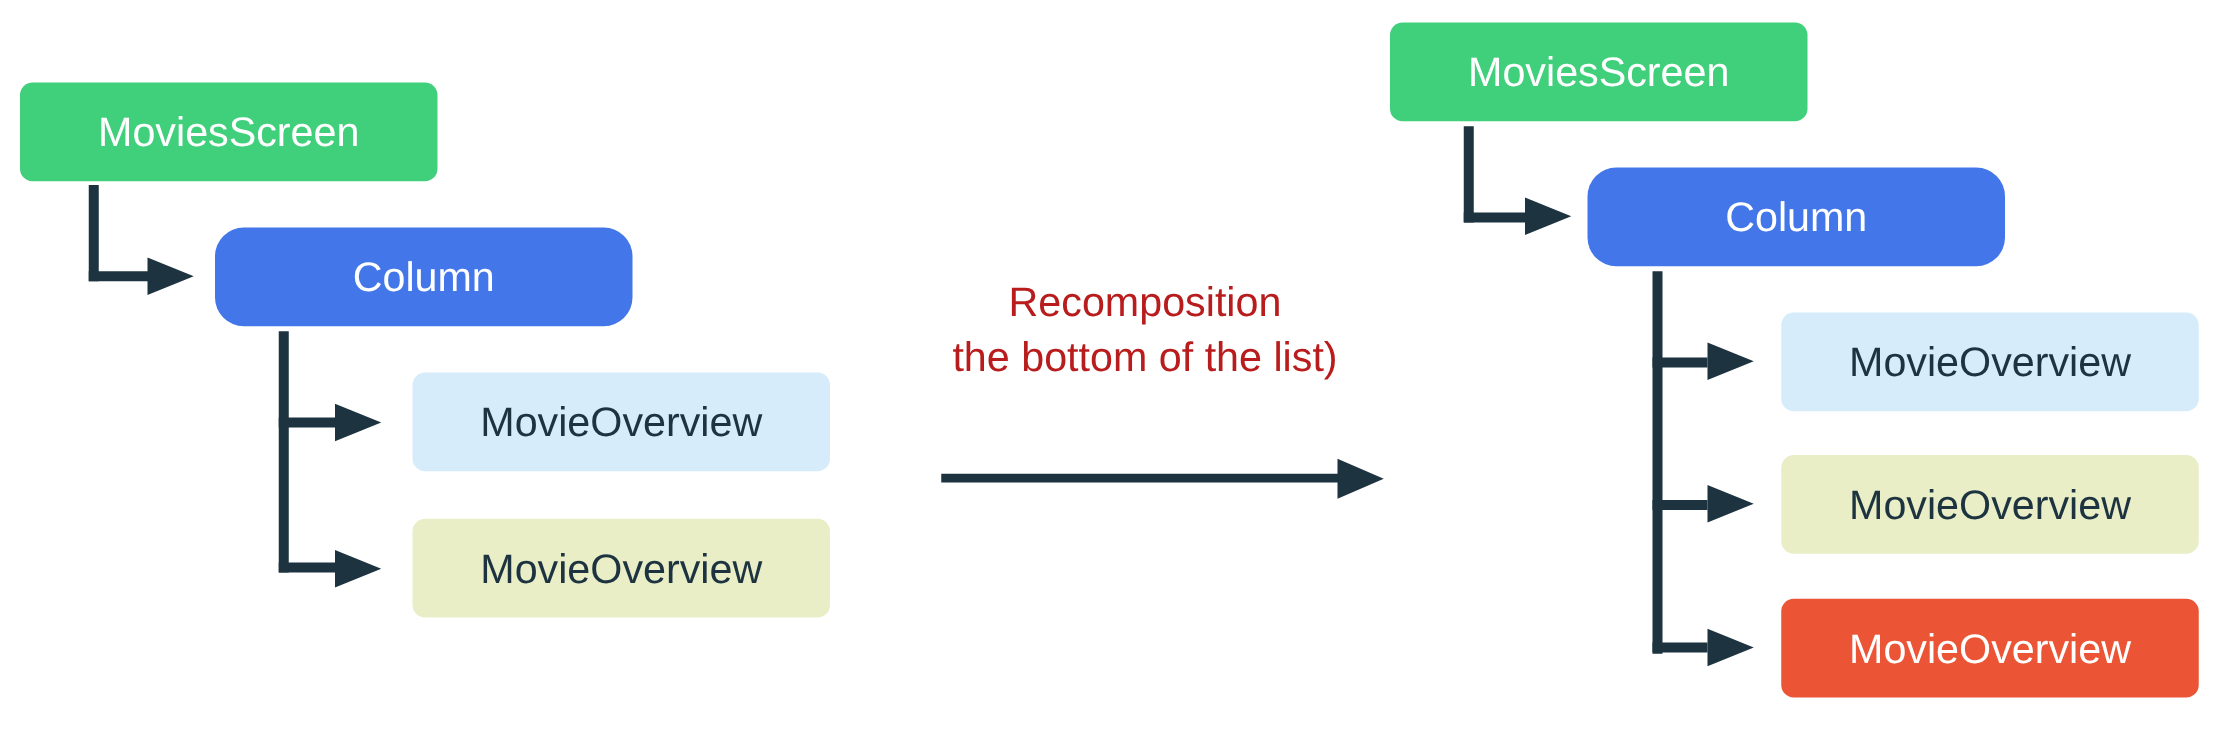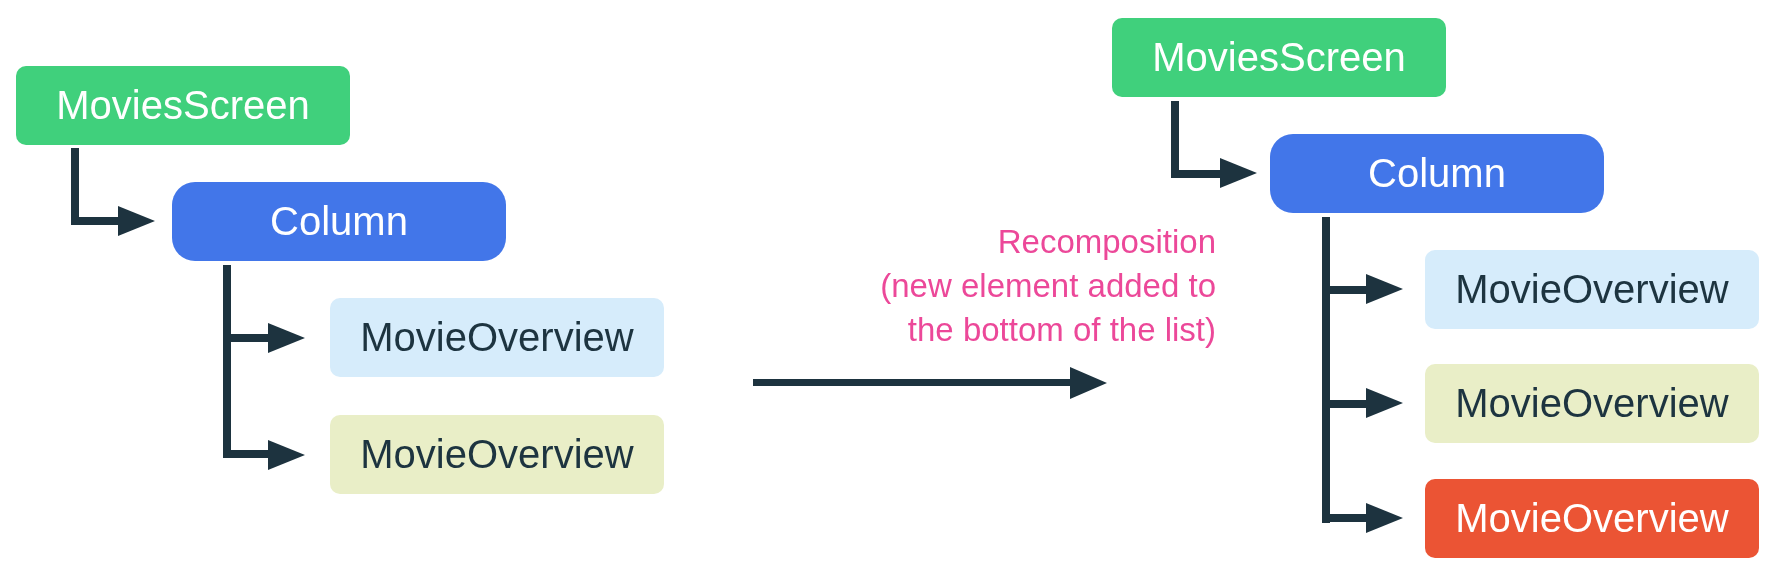--- a/index.html
+++ b/index.html
@@ -3,36 +3,36 @@
 <meta charset="utf-8">
 <style>
   html,body{margin:0;padding:0;background:#ffffff;}
   .stage{
     position:relative;width:1779px;height:584px;background:#ffffff;
     font-family:"Liberation Sans",sans-serif;overflow:hidden;
   }
   .node{
     position:absolute;width:334px;height:79px;border-radius:10px;
     display:flex;align-items:center;justify-content:center;
-    font-size:40px;font-weight:400;white-space:nowrap;
+    font-size:33px;font-weight:400;white-space:nowrap;
   }
   .node-green{background:#40d07c;color:#ffffff;}
   .node-blue{background:#4276e9;color:#ffffff;border-radius:23px;}
   .node-lightblue{background:#d6ecfb;color:#1d3440;}
   .node-yellow{background:#e9eec7;color:#1d3440;}
   .node-orange{background:#eb5434;color:#ffffff;}
   .vline,.hline{position:absolute;background:#1d333f;}
   .ah{
     position:absolute;width:0;height:0;
     border-top:15px solid transparent;border-bottom:15px solid transparent;
     border-left:37px solid #1d333f;
   }
   .caption{
     position:absolute;left:616px;top:220px;width:600px;
-    text-align:right;color:#ec4899;font-size:33px;line-height:44px;font-weight:400;
+    text-align:center;color:#b91c1c;font-size:33px;line-height:44px;font-weight:400;
   }
   .caption div{white-space:nowrap;}
 </style>
 </head>
 <body>
 
 <div class="stage">
 
   <div class="node node-green" style="left:16px;top:66px;">MoviesScreen</div>
 
@@ -46,21 +46,20 @@
   <div class="hline" style="left:223px;top:334px;width:45px;height:8px;"></div>
   <div class="ah" style="left:268px;top:323px;"></div>
   <div class="hline" style="left:223px;top:450px;width:45px;height:8px;"></div>
   <div class="ah" style="left:268px;top:440px;"></div>
 
   <div class="node node-lightblue" style="left:330px;top:298px;">MovieOverview</div>
   <div class="node node-yellow" style="left:330px;top:415px;">MovieOverview</div>
 
   <div class="caption">
     <div>Recomposition</div>
-    <div>(new element added to</div>
     <div>the bottom of the list)</div>
   </div>
   <div class="hline" style="left:753px;top:379px;width:319px;height:7px;"></div>
   <div class="ah" style="left:1070px;top:367px;border-top-width:16px;border-bottom-width:16px;"></div>
 
   <div class="node node-green" style="left:1112px;top:18px;">MoviesScreen</div>
 
   <div class="vline" style="left:1171px;top:101px;width:8px;height:77px;"></div>
   <div class="hline" style="left:1171px;top:170px;width:49px;height:8px;"></div>
   <div class="ah" style="left:1220px;top:158px;"></div>

